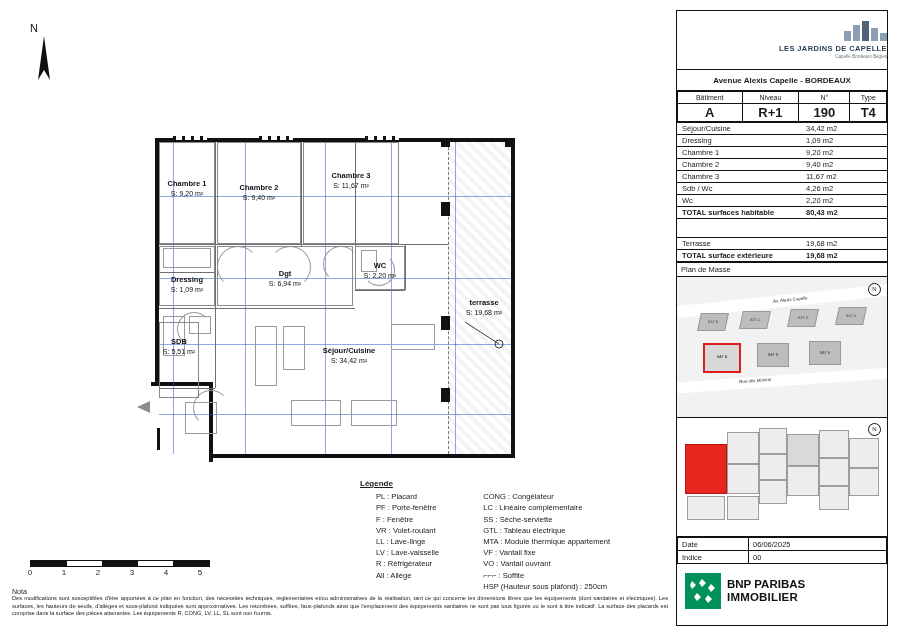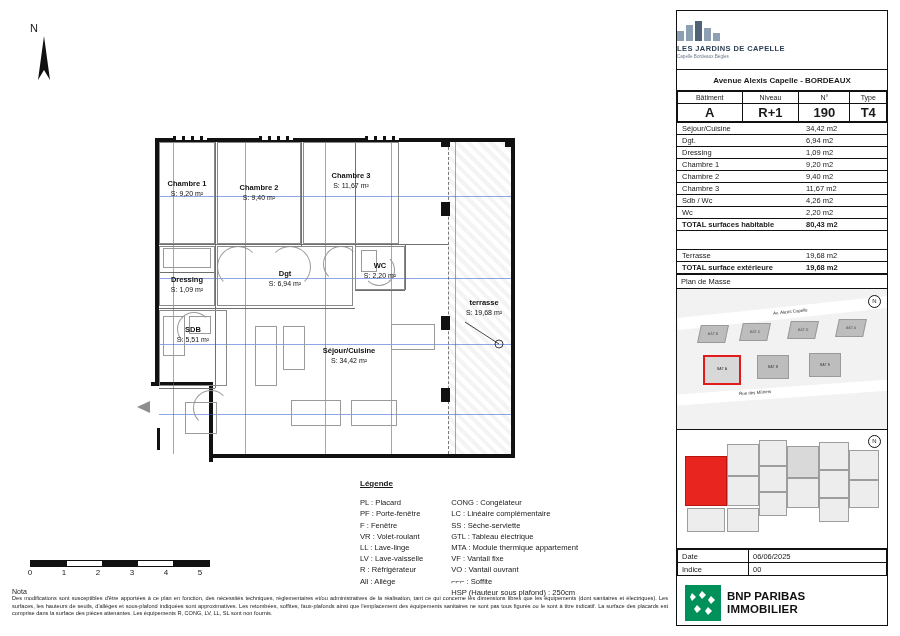--- a/index.html
+++ b/index.html
@@ -63,31 +63,31 @@
 
   
   .scalebar{position:absolute;left:30px;top:560px;width:180px;}
   .scale-track{display:flex;height:7px;border:1px solid #111;box-sizing:border-box;}
   .scale-track div{flex:1;}
   .scale-nums{display:flex;justify-content:space-between;font-size:8px;margin-top:1px;}
   .scale-nums span{width:20px;text-align:center;margin-left:-10px;}
 
   
   .legend{position:absolute;left:360px;top:478px;width:310px;font-size:7.6px;line-height:11.2px;}
-  .legend .title{font-weight:700;text-decoration:underline;margin-bottom:8px;font-size:8px;}
+  .legend .title{font-weight:700;text-decoration:underline;margin-bottom:2px;font-size:8px;}
   .legend .cols{display:flex;gap:28px;}
-  .legend .col{white-space:nowrap;}
+  .legend .col{white-space:nowrap;margin-left:16px;}
 
   
   .nota{position:absolute;left:12px;top:588px;width:656px;font-size:5.6px;line-height:7.4px;color:#222;text-align:justify;}
   .nota .nt{font-size:7px;font-weight:400;}
 
   
   .panel{position:absolute;left:676px;top:10px;width:212px;height:616px;border:1px solid #111;box-sizing:border-box;background:#fff;}
-  .logo-block{height:58px;border-bottom:1px solid #111;display:flex;flex-direction:column;align-items:flex-start;justify-content:center;}
+  .logo-block{height:58px;border-bottom:1px solid #111;display:flex;flex-direction:column;align-items:flex-end;justify-content:center;}
   .logo-marks{display:flex;gap:2px;align-items:flex-end;height:20px;}
   .logo-marks i{display:block;background:#8c9fb3;width:7px;}
   .logo-name{font-size:7.5px;letter-spacing:.4px;color:#2b3f55;font-weight:700;margin-top:3px;}
   .logo-sub{font-size:4.6px;color:#6c7b8a;margin-top:1px;}
   .addr{height:20px;border-bottom:1px solid #111;display:flex;align-items:center;justify-content:center;font-size:8px;font-weight:700;}
   table{border-collapse:collapse;width:100%;}
   td,th{border:1px solid #111;font-size:7.5px;padding:1px 3px;}
   .hdr td{text-align:center;font-size:7px;padding:2px 0;}
   .big td{text-align:center;font-size:13px;font-weight:700;padding:1px 0;}
   .areas td{border-left:none;border-right:none;}
@@ -211,21 +211,21 @@
           <b>Dgt</b>
           <span>S: 6,94 m²</span>
         </div>
       </div>
       <div class="room" style="left:200px;top:108px;width:50px;height:44px;">
         <div class="room-label" style="top:14px;">
           <b>WC</b>
           <span>S: 2,20 m²</span>
         </div>
       </div>
-      <div class="room" style="left:4px;top:172px;width:68px;height:76px;">
+      <div class="room" style="left:4px;top:184px;width:40px;height:76px;">
         <div class="room-label" style="top:14px;">
           <b>SDB</b>
           <span>S: 5,51 m²</span>
         </div>
       </div>
       <div class="room" style="left:96px;top:172px;width:196px;height:140px;border:none;">
         <div class="room-label" style="top:36px;">
           <b>Séjour/Cuisine</b>
           <span>S: 34,42 m²</span>
         </div>
@@ -327,24 +327,20 @@
         <td>T4</td>
       </tr>
     </tbody>
       </table>
 
     <table class="areas">
       <tbody>
           <tr>
             <td>Séjour/Cuisine</td>
             <td>34,42 m2</td>
-          </tr>
-      <tr>
-            <td>Dgt.</td>
-            <td>6,94 m2</td>
           </tr>
       <tr>
             <td>Dressing</td>
             <td>1,09 m2</td>
           </tr>
       <tr>
             <td>Chambre 1</td>
             <td>9,20 m2</td>
           </tr>
       <tr>

